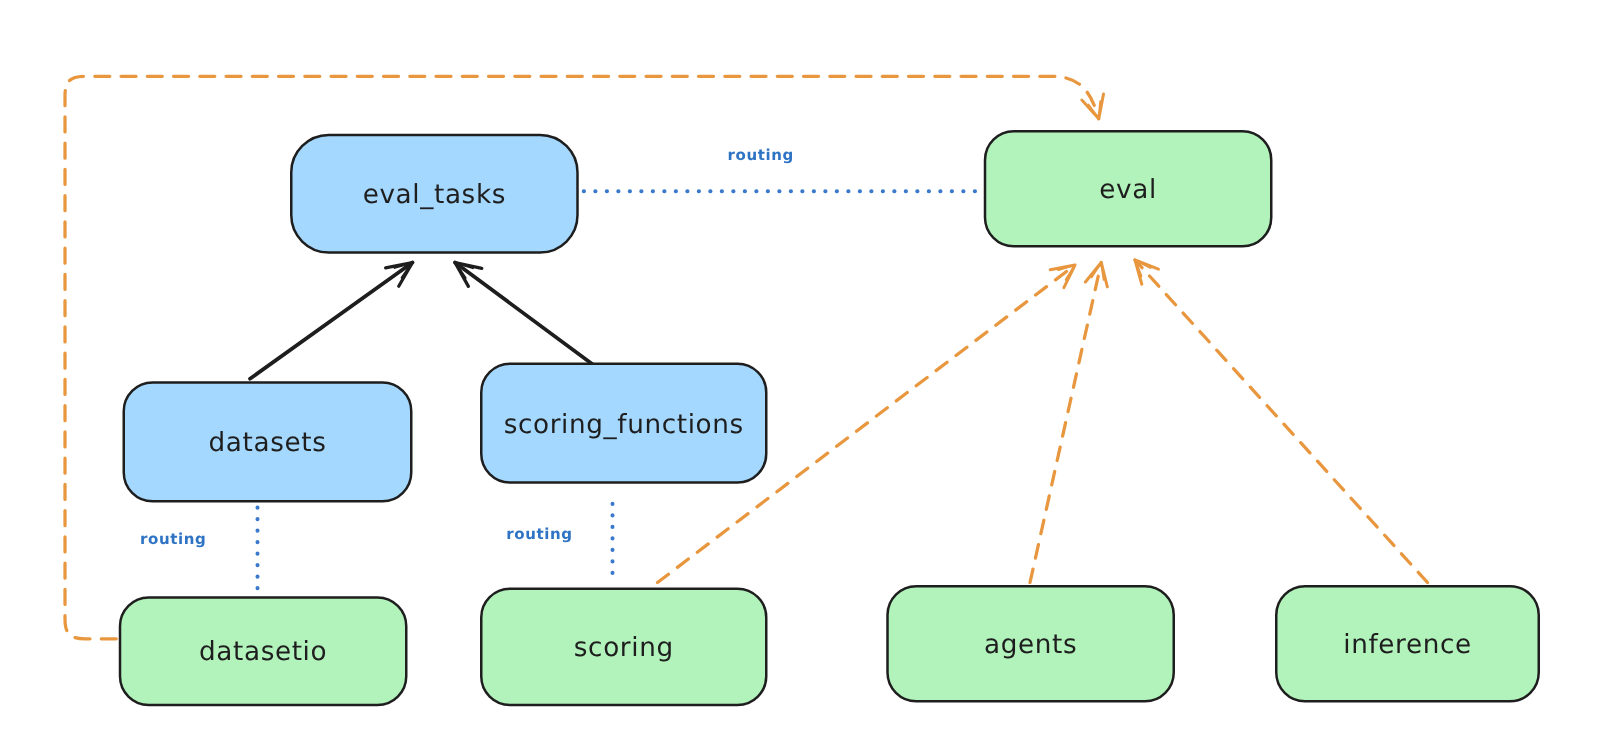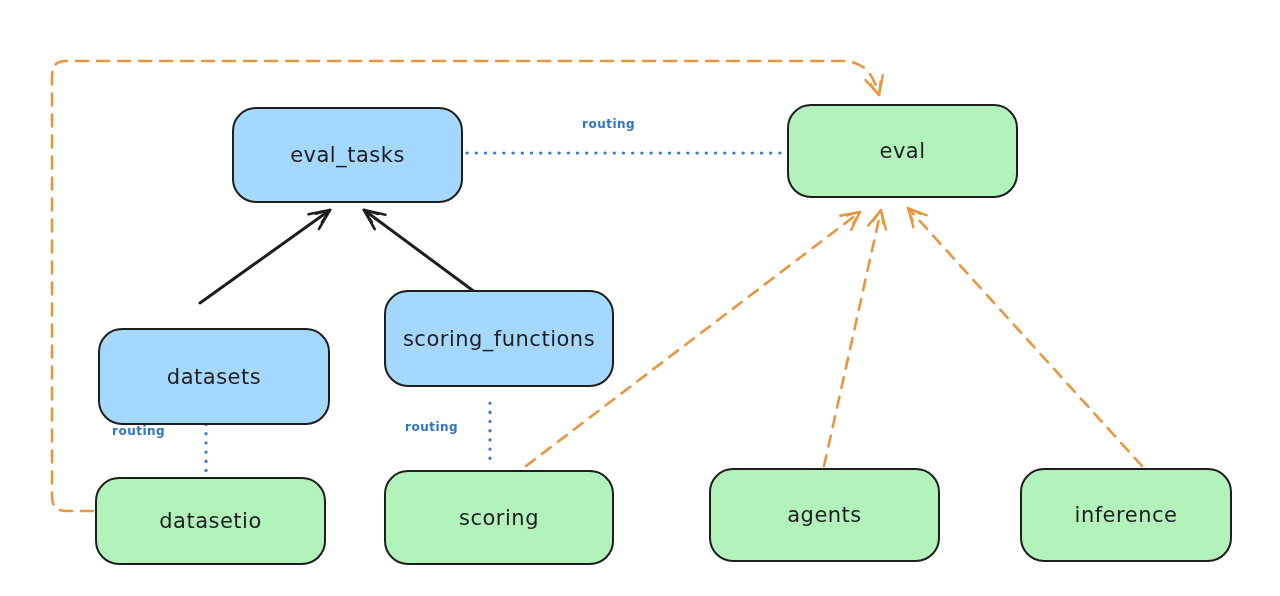--- a/index.html
+++ b/index.html
@@ -25,23 +25,23 @@
   .node.green{background:#b2f2bb;}
   .edge-label{
     position:absolute;
     font-size:12px;
     font-weight:600;
     color:#2f74c4;
     letter-spacing:0.5px;
     white-space:nowrap;
   }
   
-  #n-eval-tasks{left:232px;top:107px;width:231px;height:96px;}
+  #n-eval-tasks{left:232px;top:107px;width:231px;height:96px;border-radius:31px;}
   #n-eval{left:787px;top:104px;width:231px;height:94px;}
-  #n-datasets{left:98px;top:305px;width:232px;height:97px;margin-top:23px;}
+  #n-datasets{left:98px;top:305px;width:232px;height:97px;}
   #n-scoring-functions{left:384px;top:290px;width:230px;height:97px;}
   #n-datasetio{left:95px;top:477px;width:231px;height:88px;}
   #n-scoring{left:384px;top:470px;width:230px;height:95px;}
   #n-agents{left:709px;top:468px;width:231px;height:94px;}
   #n-inference{left:1020px;top:468px;width:212px;height:94px;}
   #lbl-routing-top{left:582px;top:117px;}
   #lbl-routing-datasets{left:112px;top:424px;}
   #lbl-routing-scoring{left:405px;top:420px;}
 </style>
 </head>

